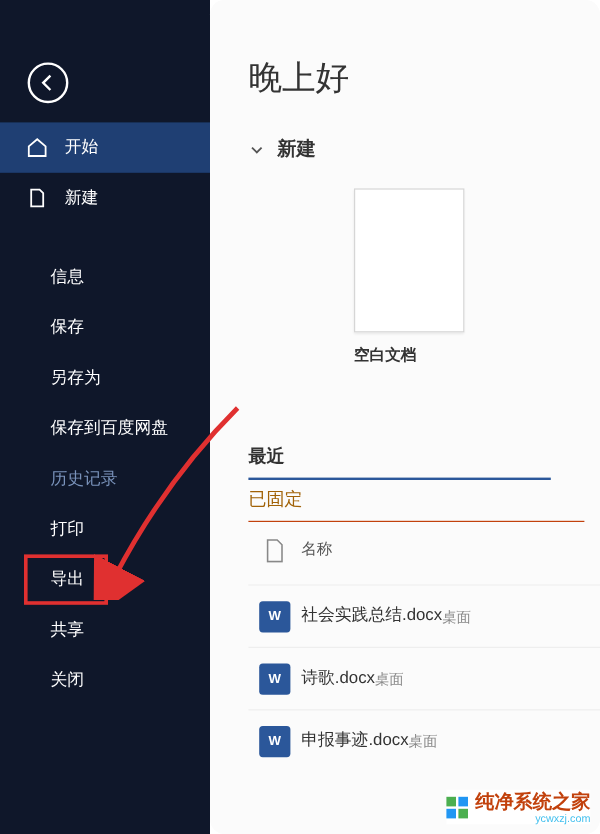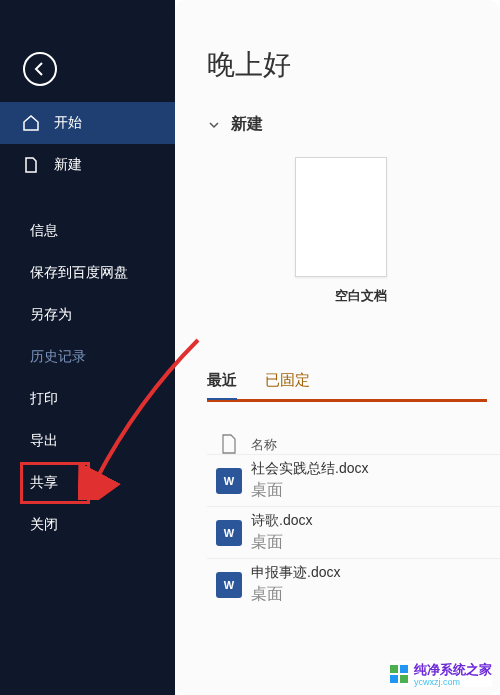--- a/index.html
+++ b/index.html
@@ -41,21 +41,21 @@
       font-size: 14px;
       cursor: pointer;
     }
     .nav-item.active { background: #1f3f73; }
     .nav-item .icon { width: 18px; height: 18px; margin-right: 14px; display: inline-flex; align-items: center; justify-content: center; }
     .nav-sub-list { margin-top: 24px; }
     .nav-sub-item {
       height: 42px;
       display: flex;
       align-items: center;
-      padding-left: 30px;
+      padding-left: 42px;
       font-size: 14px;
       cursor: pointer;
       color: #fff;
     }
     .nav-sub-item.disabled { color: #7a93bb; cursor: default; }
     .highlight-box {
       position: absolute;
       left: 20px;
       top: 462px;
       width: 70px;
@@ -83,55 +83,56 @@
       align-items: center;
       margin-top: 30px;
       cursor: pointer;
     }
     .chevron { width: 14px; height: 14px; margin-right: 10px; }
     .section-title { font-size: 16px; font-weight: 600; color: #333; }
     .doc-tile {
       margin-top: 22px;
       margin-left: 88px;
       width: 92px;
-      text-align: right;
+      text-align: left;
     }
     .doc-thumb {
       width: 92px;
       height: 120px;
       background: #fff;
       border: 1px solid #d6d6d6;
       box-shadow: 0 1px 2px rgba(0,0,0,0.08);
       cursor: pointer;
     }
     .doc-tile-label { font-size: 13px; color: #333; margin-top: 10px; font-weight: 600; }
     .tabs {
       display: flex;
       margin-top: 58px;
       margin-left: 0;
-      border-bottom: 3px solid #c2410c;
+      border-bottom: 1px solid #c2410c;
       width: 280px;
+      flex-direction: column;
     }
     .tab {
       padding: 8px 0;
       margin-right: 28px;
       font-size: 15px;
       color: #a16207;
       cursor: pointer;
     }
     .tab.active {
       color: #333;
       font-weight: 600;
       border-bottom: 2px solid #2b579a;
       margin-bottom: -1px;
     }
     .file-list { margin-top: 14px; }
     .file-header {
       display: flex;
-      align-items: flex-end;
+      align-items: flex-start;
       height: 38px;
     }
     .file-header .icon-slot { width: 44px; display: flex; align-items: center; justify-content: center; }
     .file-header-label { font-size: 13px; color: #555; }
     .file-row {
       display: flex;
       align-items: center;
       height: 52px;
       border-top: 1px solid #eee;
       cursor: pointer;
@@ -143,23 +144,23 @@
       background: #2b579a;
       border-radius: 3px;
       position: relative;
       display: flex;
       align-items: center;
       justify-content: center;
       color: #fff;
       font-size: 11px;
       font-weight: bold;
     }
-    .file-meta { display: flex; flex-direction: column; }
+    .file-meta { display: flex; flex-direction: row; }
     .file-name { font-size: 14px; color: #333; }
-    .file-loc { font-size: 16px; color: #888; margin-top: 2px; }
+    .file-loc { font-size: 12px; color: #888; margin-top: 2px; }
     .arrow-annotation {
       position: absolute;
       left: 78px;
       top: 330px;
       width: 130px;
       height: 170px;
       pointer-events: none;
     }
     .watermark {
       position: absolute;
@@ -173,22 +174,22 @@
     .wm-logo {
       display: grid;
       grid-template-columns: 8px 8px;
       grid-template-rows: 8px 8px;
       gap: 2px;
     }
     .wm-logo span:nth-child(1){background:#4caf50}
     .wm-logo span:nth-child(2){background:#2196f3}
     .wm-logo span:nth-child(3){background:#2196f3}
     .wm-logo span:nth-child(4){background:#4caf50}
-    .wm-text { font-size: 13px; color: #6d28d9; font-weight: 600; }
-    .wm-sub { font-size: 9px; color: #44c0ee; margin-top: -2px; }
+    .wm-text { font-size: 16px; color: #c2410c; font-weight: 600; }
+    .wm-sub { font-size: 9px; color: #44c0ee; margin-top: -2px; text-align: right; }
   </style>
 </head>
 <body>
 
 <div class="sidebar">
   <div class="back-btn">
     <svg viewBox="0 0 16 16">
         <path d="M10 2 L4 8 L10 14" stroke="#fff" stroke-width="2" fill="none"></path>
       </svg>
   </div>
@@ -208,24 +209,27 @@
           </svg>
         </span>
       <span>新建</span>
     </div>
   </div>
   <div class="nav-sub-list">
     <div class="nav-sub-item">
         <span>信息</span>
       </div>
     <div class="nav-sub-item">
+        <span>保存</span>
+      </div>
+    <div class="nav-sub-item">
+        <span>另存为</span>
+      </div>
+    <div class="nav-sub-item">
         <span>保存到百度网盘</span>
-      </div>
-    <div class="nav-sub-item">
-        <span>另存为</span>
       </div>
     <div class="nav-sub-item disabled">
         <span>历史记录</span>
       </div>
     <div class="nav-sub-item">
         <span>打印</span>
       </div>
     <div class="nav-sub-item">
         <span>导出</span>
       </div>

